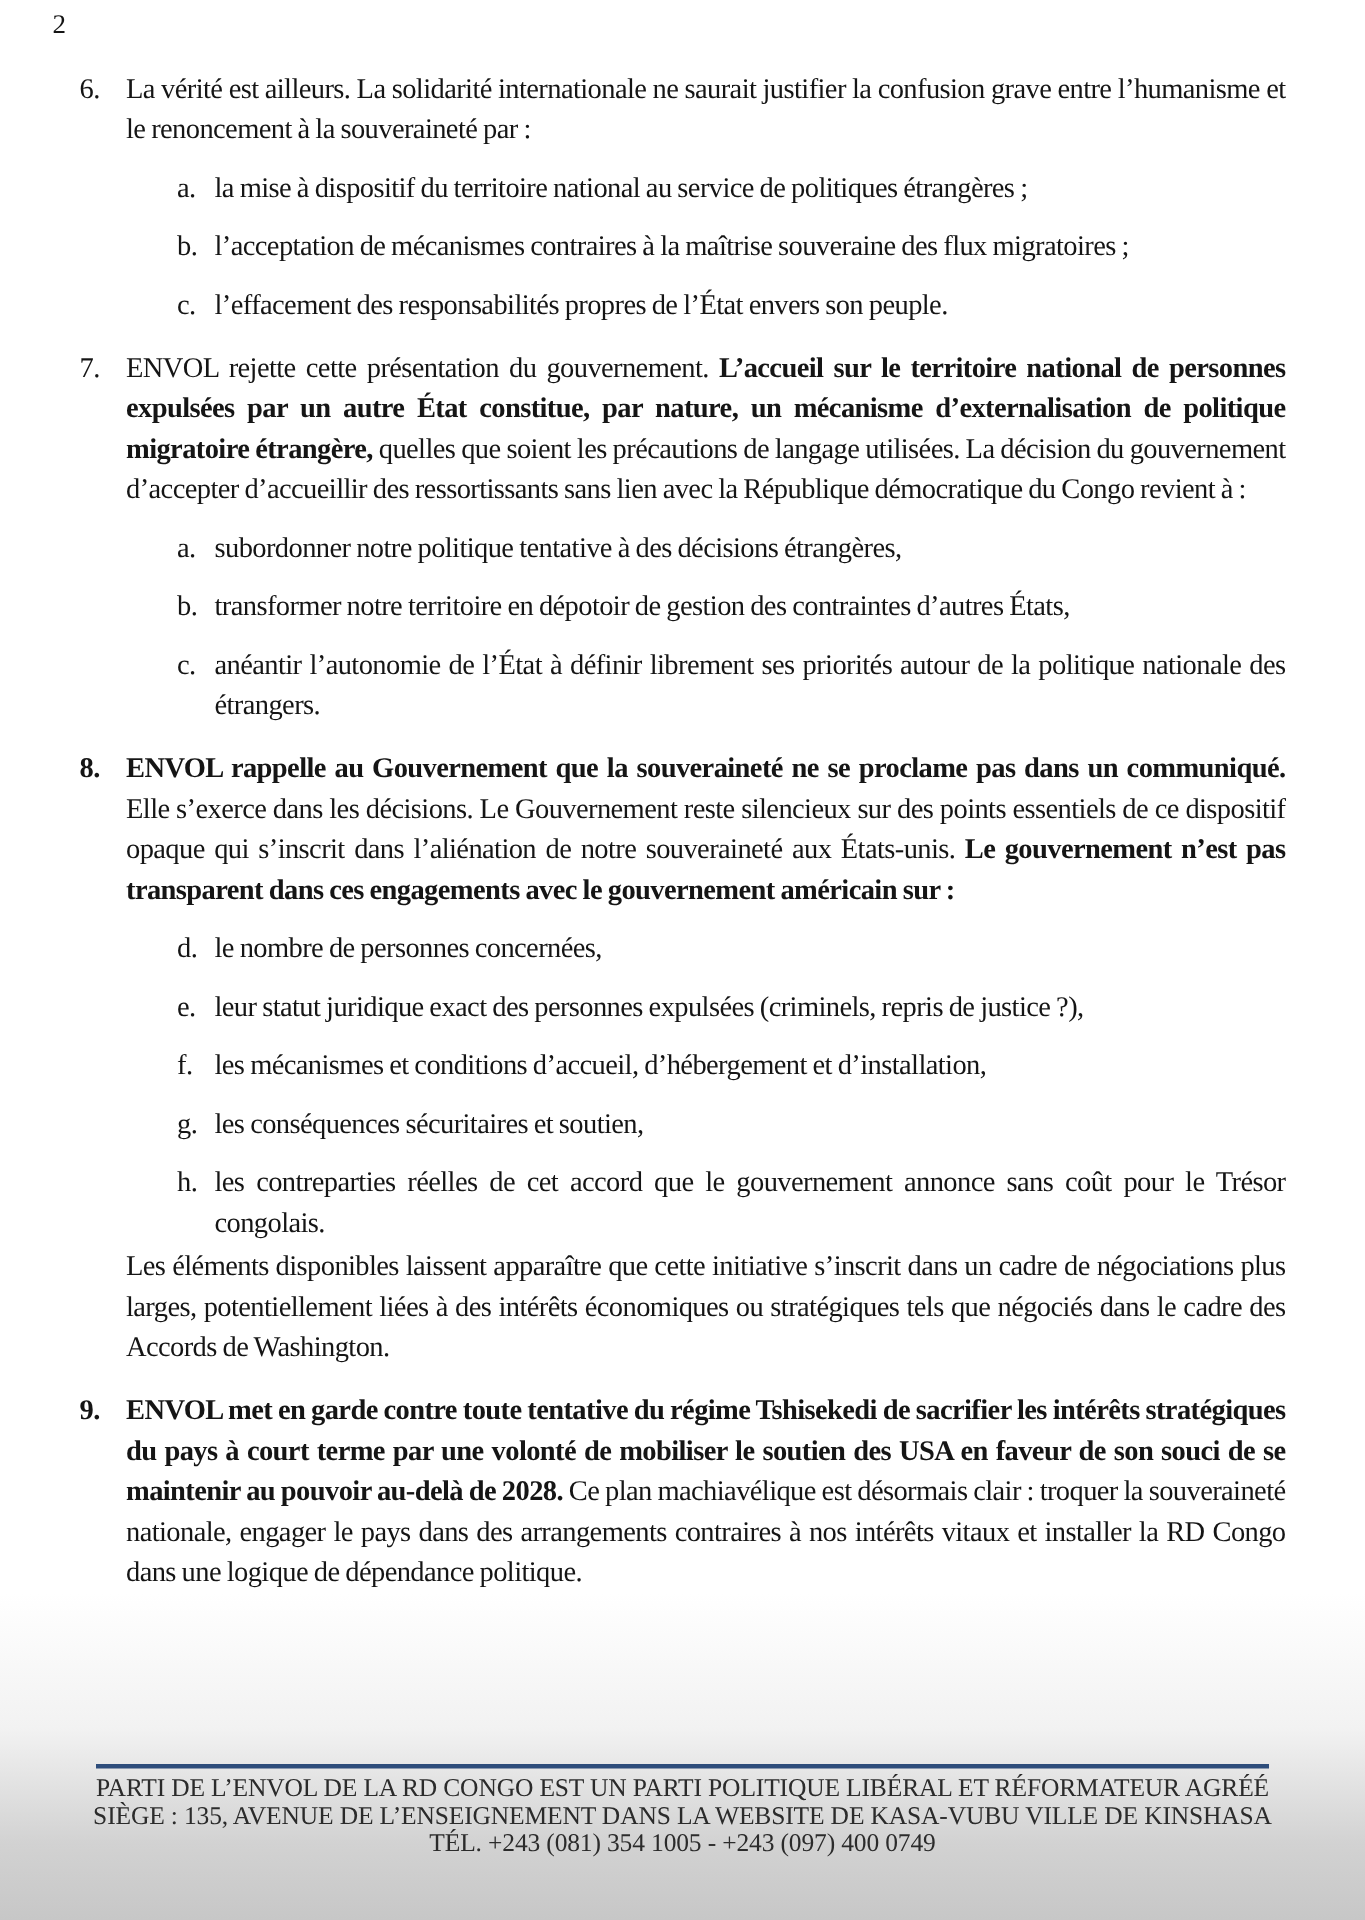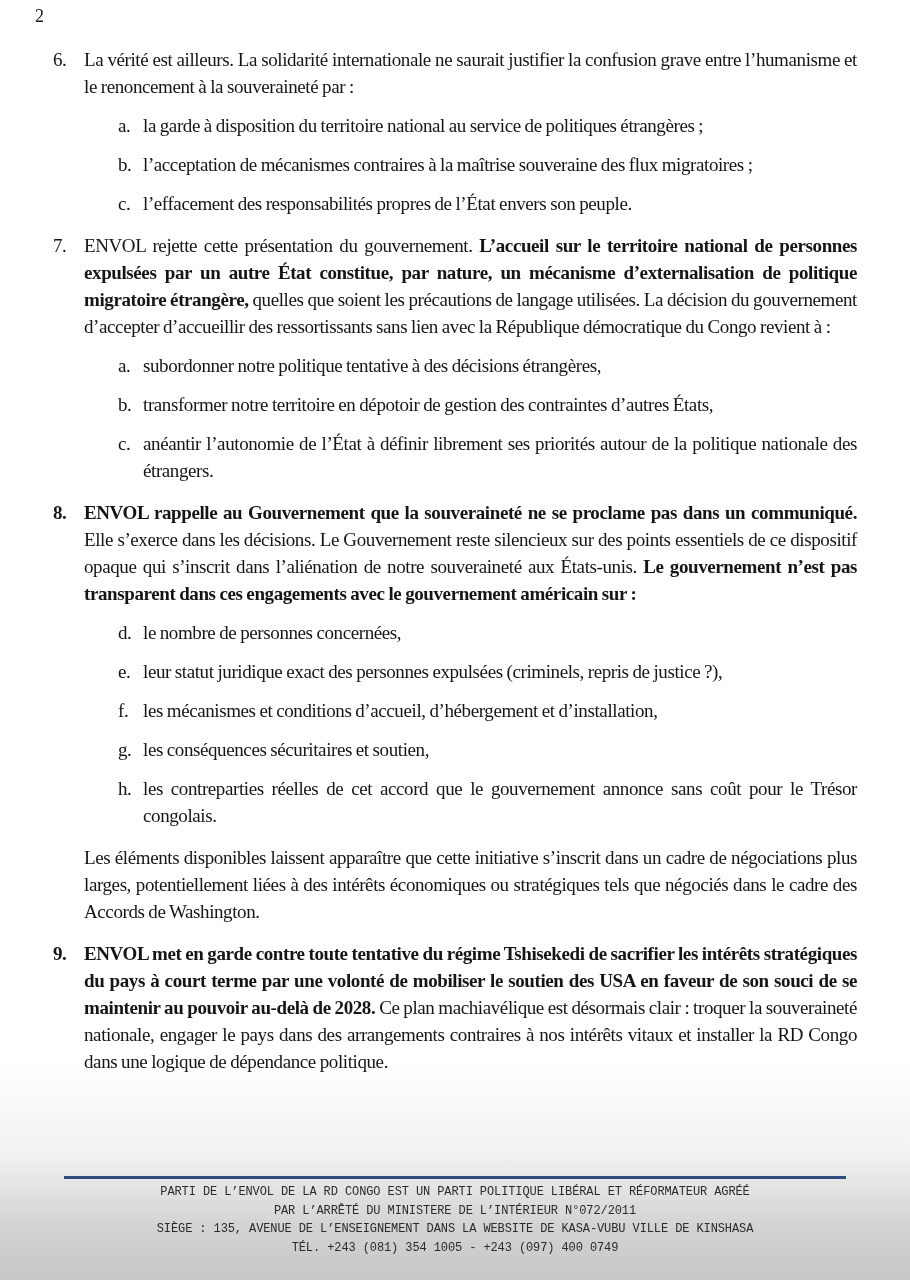--- a/index.html
+++ b/index.html
@@ -14,45 +14,45 @@
     font-size:19px;line-height:27px;text-align:justify;
     letter-spacing:-0.4px;word-spacing:-0.5px;
   }
   .item{display:flex;margin-top:15px;}
   .item.first{margin-top:0;}
   .marker{flex:0 0 31px;}
   .ibody{flex:1;font-family:Liberation Serif, serif;}
   .sub{display:flex;margin-left:65px;margin-top:12px;}
   .sub .marker{flex:0 0 25px;}
   .question{margin-top:15px;}
-  .para{margin-top:15px;margin-left:31px;}
+  .para{margin-top:2px;margin-left:31px;}
   b,.bold{font-weight:bold;}
   .rule{position:absolute;left:64px;right:64px;top:1176px;height:3px;}
   .footer{
     position:absolute;top:1183px;left:0;width:100%;text-align:center;
-    font-size:12px;line-height:18.6px;color:#2b2b2b;letter-spacing:-0.1px;font-family:Liberation Mono, monospace;
+    font-size:17px;line-height:18.6px;color:#2b2b2b;letter-spacing:-0.1px;
   }
 </style>
 </head>
 <body>
 
 <div class="page">
 
   <div class="pagenum">2</div>
 
   <div class="content">
 
     <div class="item first">
       <span class="marker">6.</span>
       <div class="ibody"><span>La vérité est ailleurs. La solidarité internationale ne saurait justifier la confusion grave entre l’humanisme et le renoncement à la souveraineté par :</span></div>
     </div>
 
     <div class="sub">
       <span class="marker">a.</span>
-      <div class="ibody">la garde à disposition du territoire national au service de politiques étrangères ;</div>
+      <div class="ibody">la mise à dispositif du territoire national au service de politiques étrangères ;</div>
     </div>
     <div class="sub">
       <span class="marker">b.</span>
       <div class="ibody">l’acceptation de mécanismes contraires à la maîtrise souveraine des flux migratoires ;</div>
     </div>
     <div class="sub">
       <span class="marker">c.</span>
       <div class="ibody">l’effacement des responsabilités propres de l’État envers son peuple.</div>
     </div>
 
@@ -107,18 +107,17 @@
       <span class="marker bold">9.</span>
       <div class="ibody"><b>ENVOL met en garde contre toute tentative du régime Tshisekedi de sacrifier les intérêts stratégiques du pays à court terme par une volonté de mobiliser le soutien des USA en faveur de son souci de se maintenir au pouvoir au-delà de 2028.</b><span> Ce plan machiavélique est désormais clair : troquer la souveraineté nationale, engager le pays dans des arrangements contraires à nos intérêts vitaux et installer la RD Congo dans une logique de dépendance politique.</span></div>
     </div>
 
   </div>
 
   <div class="rule" style="background: rgb(46, 77, 123);"></div>
 
   <div class="footer">
     <div>PARTI DE L’ENVOL DE LA RD CONGO EST UN PARTI POLITIQUE LIBÉRAL ET RÉFORMATEUR AGRÉÉ</div>
-    <div>PAR L’ARRÊTÉ DU MINISTERE DE L’INTÉRIEUR N°072/2011</div>
     <div>SIÈGE : 135, AVENUE DE L’ENSEIGNEMENT DANS LA WEBSITE DE KASA-VUBU VILLE DE KINSHASA</div>
     <div>TÉL. +243 (081) 354 1005 - +243 (097) 400 0749</div>
   </div>
 
 </div>
 
 </body></html>

